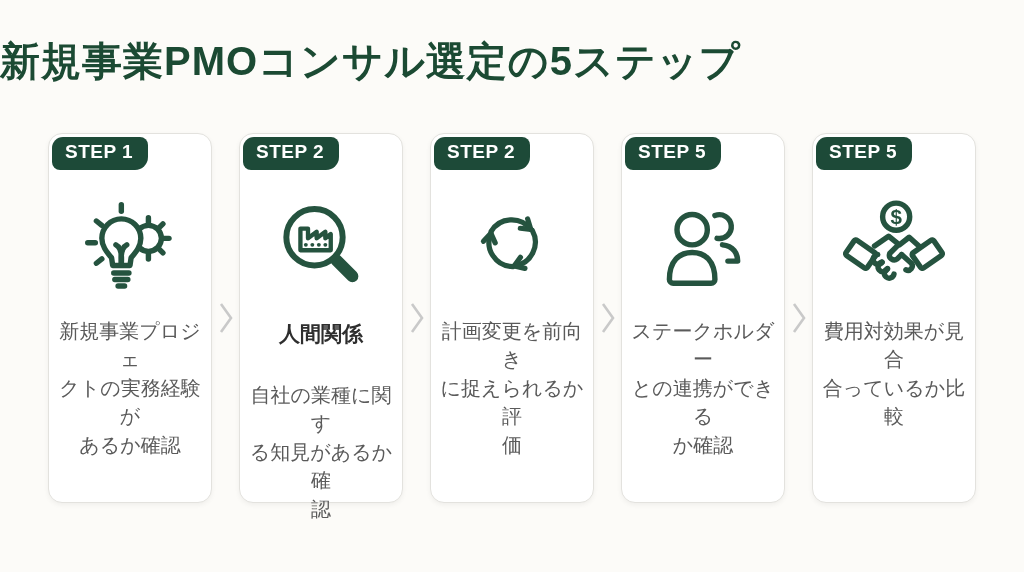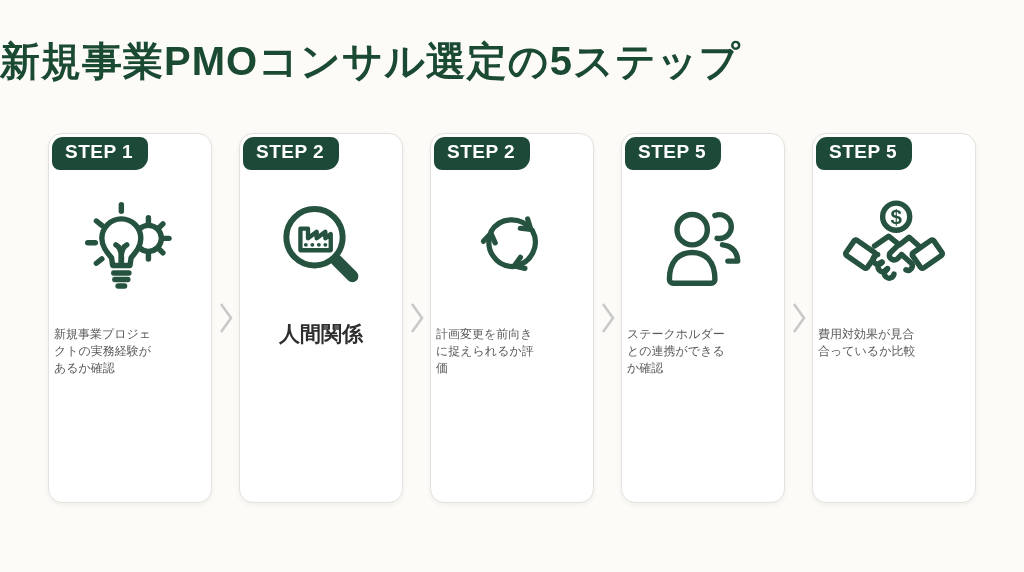--- a/index.html
+++ b/index.html
@@ -72,23 +72,24 @@
     align-items:center;
     justify-content:center;
     text-align:center;
     font-size:21px;
     font-weight:bold;
     color:var(--step-title);
     line-height:1.3;
     white-space:pre-line;
   }
   .step-desc{
-    margin-top:24px;
+    margin-top:15px;
     padding:0 5px;
-    font-size:12px;
+    text-align:center;
+    font-size:20px;
     color:var(--step-desc);
     line-height:1.42;
     white-space:pre-line;
   }
   .sep{
     width:27px;
     flex:0 0 auto;
     display:flex;
     align-items:center;
     justify-content:center;
@@ -163,20 +164,23 @@
         </g>
         <g class="ic-fill">
           <circle cx="34" cy="46" r="1.8"></circle>
           <circle cx="40" cy="46" r="1.8"></circle>
           <circle cx="46" cy="46" r="1.8"></circle>
           <circle cx="52" cy="46" r="1.8"></circle>
         </g>
       </svg>
     </div>
     <div class="step-title">人間関係</div>
+    <div class="step-desc">自社の業種に関す
+る知見があるか確
+認</div>
   </div>
 
   <div class="sep">
     <svg width="18" height="44" viewBox="0 0 18 44">
       <polyline class="chev" points="4,8 14,22 4,36"></polyline>
     </svg>
   </div>
 
   <div class="step-card">
     <div class="step-badge">STEP 2</div>

